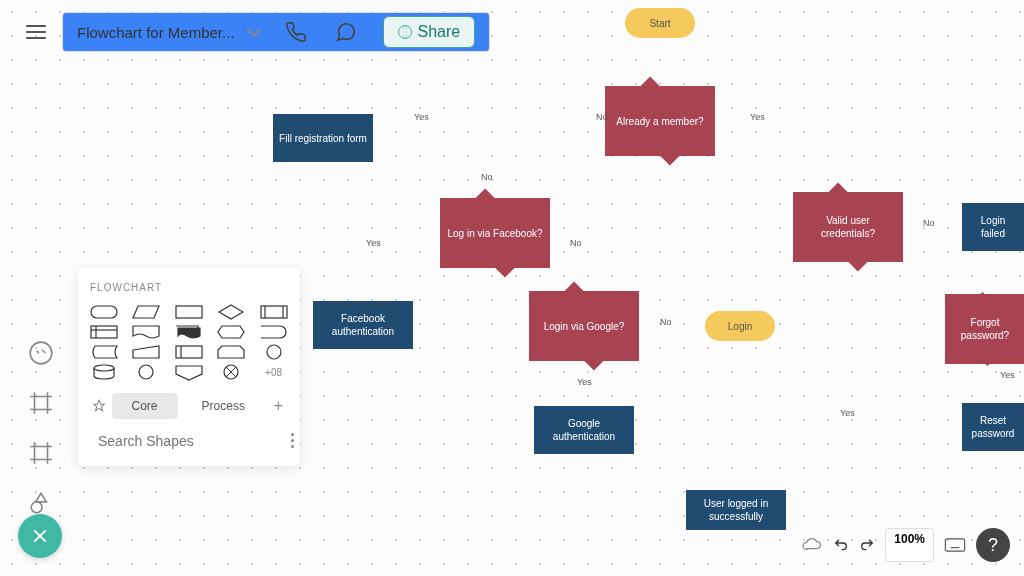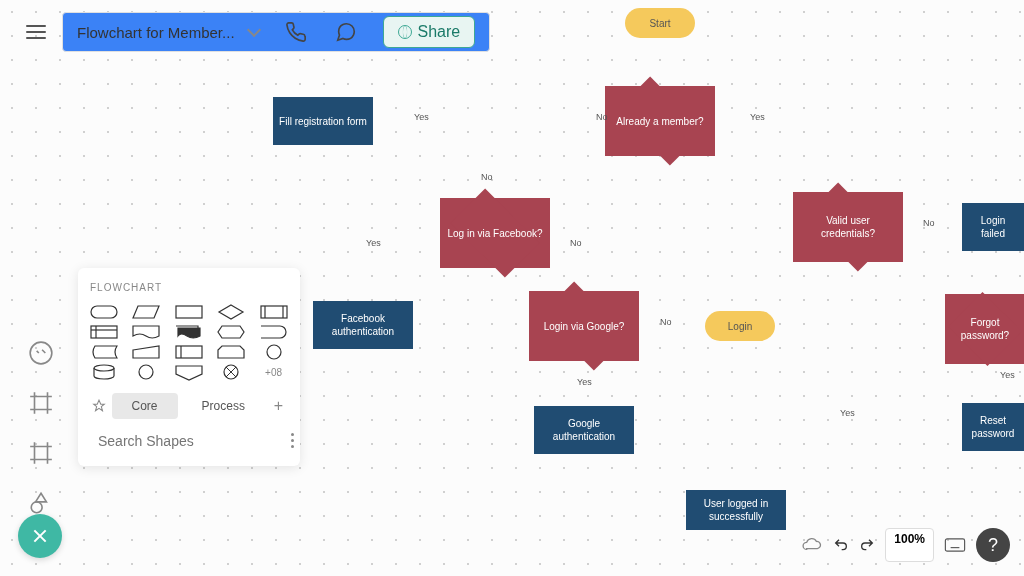--- a/index.html
+++ b/index.html
@@ -246,21 +246,21 @@
 </svg>
 
 <div class="canvas">
   <div class="node terminator" style="left:625px;top:8px">
       <span>Start</span>
     </div>
   <div class="node decision" style="left:605px;top:86px">
       <div class="diamond-bg"></div>
       <span>Already a member?</span>
     </div>
-  <div class="node process" style="left:273px;top:97px">
+  <div class="node process" style="left:273px;top:114px">
       <span>Fill registration form</span>
     </div>
   <div class="node decision" style="left:440px;top:198px">
       <div class="diamond-bg"></div>
       <span>Log in via Facebook?</span>
     </div>
   <div class="node process" style="left:313px;top:301px">
       <span>Facebook authentication</span>
     </div>
   <div class="node decision" style="left:529px;top:291px">

